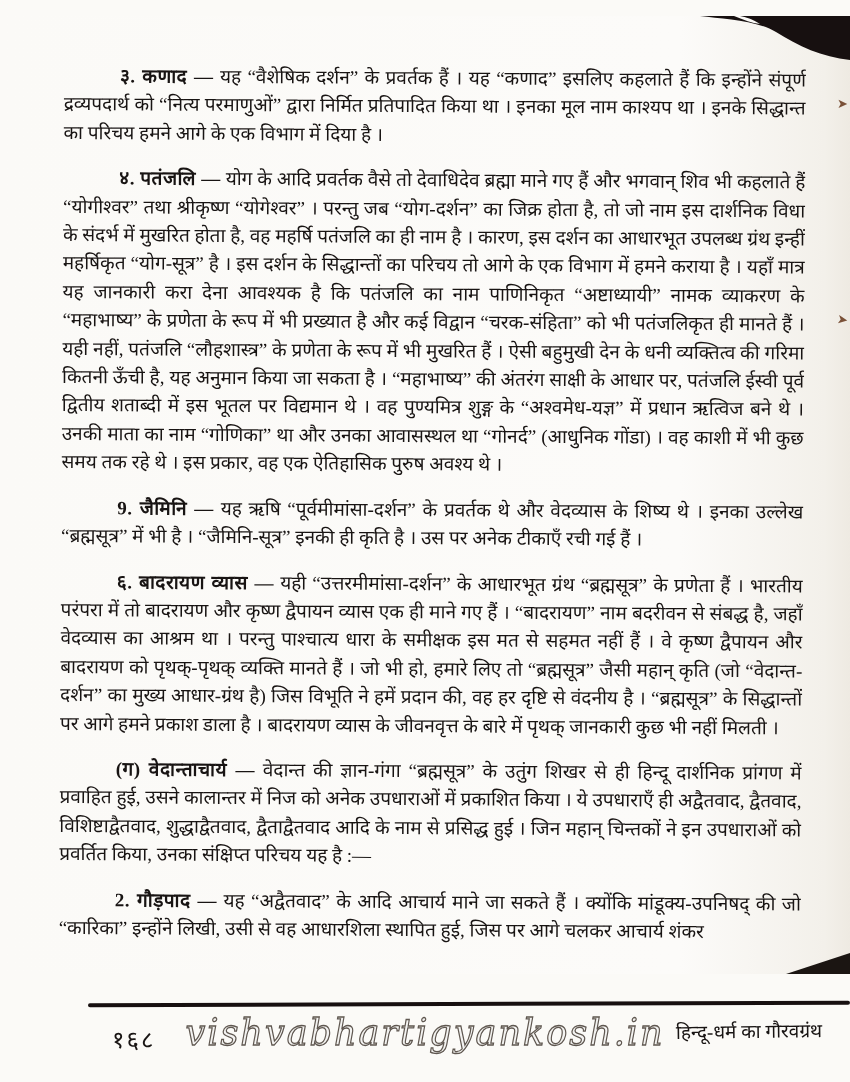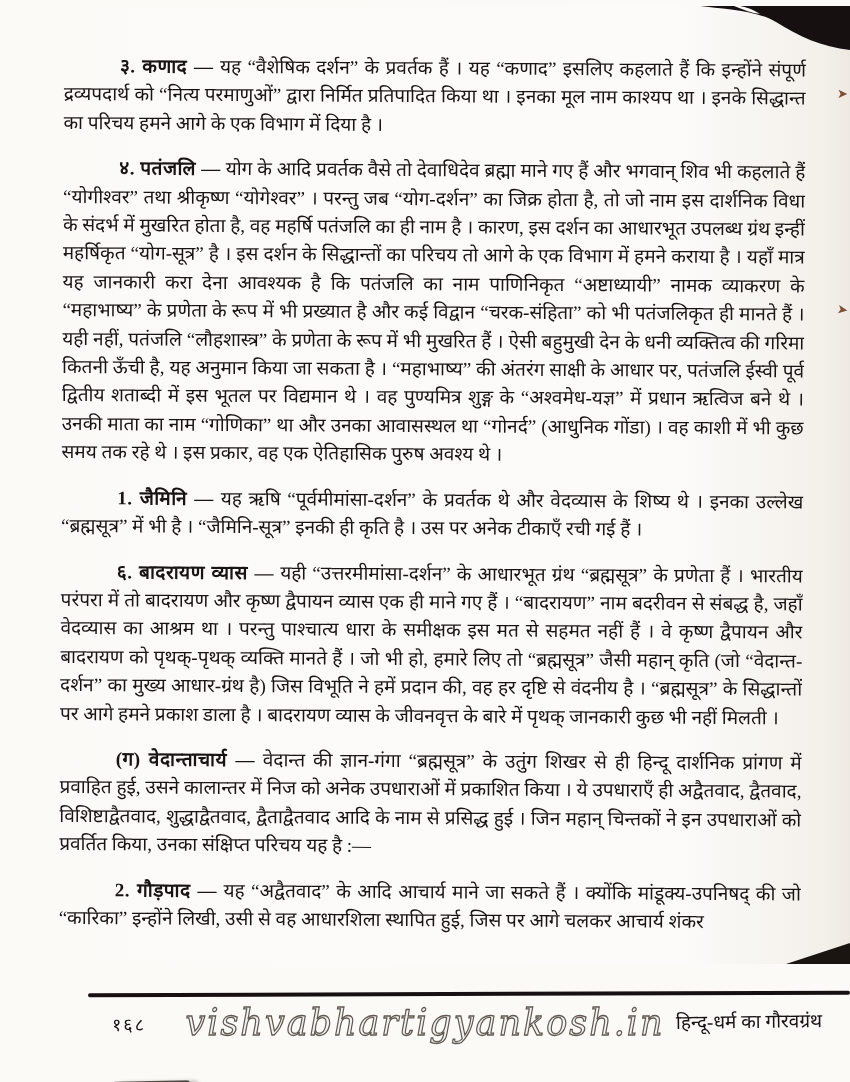--- a/index.html
+++ b/index.html
@@ -5,21 +5,21 @@
   html,body{margin:0;padding:0;}
   body{
     width:850px;height:1082px;
     background:#fbfaf7;
     position:relative;
     overflow:hidden;
     font-family:"Liberation Serif","DejaVu Serif",serif;
     color:#181413;
   }
   .sheet{
-    position:absolute;left:0;top:6px;width:850px;height:958px;
+    position:absolute;left:0;top:16px;width:850px;height:958px;
     background:linear-gradient(90deg,#fbfaf7 0%,#fcfbf9 80%,#f3f0ea 97%,#eeeae2 100%);
   }
   .textblock{
     position:absolute;
     left:64px;top:46px;width:742px;height:938px;
     overflow:hidden;
     transform:rotate(0.35deg);
     transform-origin:left top;
     font-size:19px;
     line-height:28.4px;
@@ -30,21 +30,21 @@
   .rule{
     position:absolute;left:88px;right:0;top:986px;height:4px;
     background:#171010;border-radius:2px;
     transform:rotate(-0.2deg);
   }
   .footer{
     position:absolute;left:0;top:1000px;width:850px;height:40px;
   }
   .pgnum{
     position:absolute;left:112px;top:6px;
-    font-size:18px;letter-spacing:2px;
+    font-size:24px;letter-spacing:2px;
   }
   .booktitle{
     position:absolute;right:28px;top:2px;
     font-size:19px;
     transform:rotate(-0.8deg);
     font-family:"Liberation Serif","DejaVu Serif",serif;
   }
   .watermark{
     position:absolute;left:185px;top:-4px;width:480px;
     text-align:center;
@@ -83,21 +83,21 @@
 <body>
 
 <div class="sheet">
 
   <div class="textblock">
 
     <p class="para"><b>३. कणाद —</b> <span>यह “वैशेषिक दर्शन” के प्रवर्तक हैं । यह “कणाद” इसलिए कहलाते हैं कि इन्होंने संपूर्ण द्रव्यपदार्थ को “नित्य परमाणुओं” द्वारा निर्मित प्रतिपादित किया था । इनका मूल नाम काश्यप था । इनके सिद्धान्त का परिचय हमने आगे के एक विभाग में दिया है ।</span></p>
 
     <p class="para"><b>४. पतंजलि —</b> <span>योग के आदि प्रवर्तक वैसे तो देवाधिदेव ब्रह्मा माने गए हैं और भगवान् शिव भी कहलाते हैं “योगीश्वर” तथा श्रीकृष्ण “योगेश्वर” । परन्तु जब “योग-दर्शन” का जिक्र होता है, तो जो नाम इस दार्शनिक विधा के संदर्भ में मुखरित होता है, वह महर्षि पतंजलि का ही नाम है । कारण, इस दर्शन का आधारभूत उपलब्ध ग्रंथ इन्हीं महर्षिकृत “योग-सूत्र” है । इस दर्शन के सिद्धान्तों का परिचय तो आगे के एक विभाग में हमने कराया है । यहाँ मात्र यह जानकारी करा देना आवश्यक है कि पतंजलि का नाम पाणिनिकृत “अष्टाध्यायी” नामक व्याकरण के “महाभाष्य” के प्रणेता के रूप में भी प्रख्यात है और कई विद्वान “चरक-संहिता” को भी पतंजलिकृत ही मानते हैं । यही नहीं, पतंजलि “लौहशास्त्र” के प्रणेता के रूप में भी मुखरित हैं । ऐसी बहुमुखी देन के धनी व्यक्तित्व की गरिमा कितनी ऊँची है, यह अनुमान किया जा सकता है । “महाभाष्य” की अंतरंग साक्षी के आधार पर, पतंजलि ईस्वी पूर्व द्वितीय शताब्दी में इस भूतल पर विद्यमान थे । वह पुण्यमित्र शुङ्ग के “अश्वमेध-यज्ञ” में प्रधान ऋत्विज बने थे । उनकी माता का नाम “गोणिका” था और उनका आवासस्थल था “गोनर्द” (आधुनिक गोंडा) । वह काशी में भी कुछ समय तक रहे थे । इस प्रकार, वह एक ऐतिहासिक पुरुष अवश्य थे ।</span></p>
 
-    <p class="para"><b>1. जैमिनि —</b> <span>यह ऋषि “पूर्वमीमांसा-दर्शन” के प्रवर्तक थे और वेदव्यास के शिष्य थे । इनका उल्लेख “ब्रह्मसूत्र” में भी है । “जैमिनि-सूत्र” इनकी ही कृति है । उस पर अनेक टीकाएँ रची गई हैं ।</span></p>
+    <p class="para"><b>9. जैमिनि —</b> <span>यह ऋषि “पूर्वमीमांसा-दर्शन” के प्रवर्तक थे और वेदव्यास के शिष्य थे । इनका उल्लेख “ब्रह्मसूत्र” में भी है । “जैमिनि-सूत्र” इनकी ही कृति है । उस पर अनेक टीकाएँ रची गई हैं ।</span></p>
 
     <p class="para"><b>६. बादरायण व्यास —</b> <span>यही “उत्तरमीमांसा-दर्शन” के आधारभूत ग्रंथ “ब्रह्मसूत्र” के प्रणेता हैं । भारतीय परंपरा में तो बादरायण और कृष्ण द्वैपायन व्यास एक ही माने गए हैं । “बादरायण” नाम बदरीवन से संबद्ध है, जहाँ वेदव्यास का आश्रम था । परन्तु पाश्चात्य धारा के समीक्षक इस मत से सहमत नहीं हैं । वे कृष्ण द्वैपायन और बादरायण को पृथक्-पृथक् व्यक्ति मानते हैं । जो भी हो, हमारे लिए तो “ब्रह्मसूत्र” जैसी महान् कृति (जो “वेदान्त-दर्शन” का मुख्य आधार-ग्रंथ है) जिस विभूति ने हमें प्रदान की, वह हर दृष्टि से वंदनीय है । “ब्रह्मसूत्र” के सिद्धान्तों पर आगे हमने प्रकाश डाला है । बादरायण व्यास के जीवनवृत्त के बारे में पृथक् जानकारी कुछ भी नहीं मिलती ।</span></p>
 
     <p class="para"><b>(ग) वेदान्ताचार्य —</b> <span>वेदान्त की ज्ञान-गंगा “ब्रह्मसूत्र” के उतुंग शिखर से ही हिन्दू दार्शनिक प्रांगण में प्रवाहित हुई, उसने कालान्तर में निज को अनेक उपधाराओं में प्रकाशित किया । ये उपधाराएँ ही अद्वैतवाद, द्वैतवाद, विशिष्टाद्वैतवाद, शुद्धाद्वैतवाद, द्वैताद्वैतवाद आदि के नाम से प्रसिद्ध हुई । जिन महान् चिन्तकों ने इन उपधाराओं को प्रवर्तित किया, उनका संक्षिप्त परिचय यह है :—</span></p>
 
     <p class="para"><b>2. गौड़पाद —</b> <span>यह “अद्वैतवाद” के आदि आचार्य माने जा सकते हैं । क्योंकि मांडूक्य-उपनिषद् की जो “कारिका” इन्होंने लिखी, उसी से वह आधारशिला स्थापित हुई, जिस पर आगे चलकर आचार्य शंकर</span></p>
 
   </div>
 
   <div class="rule"></div>

